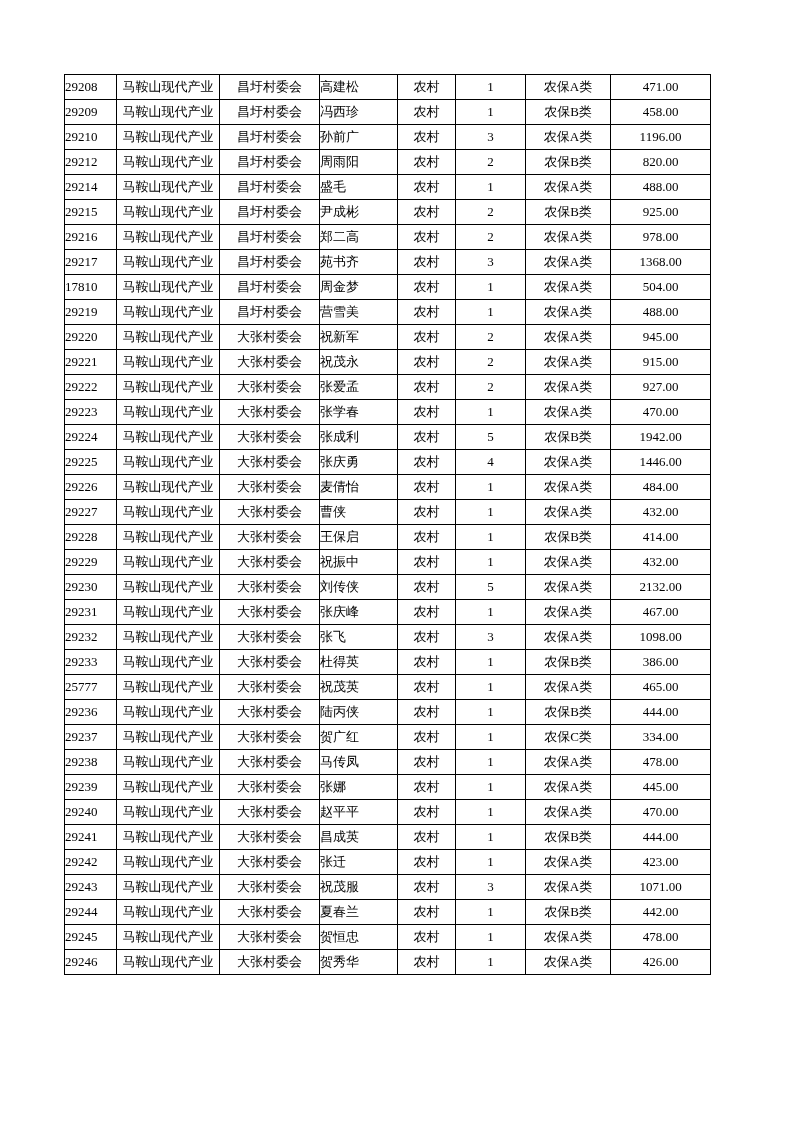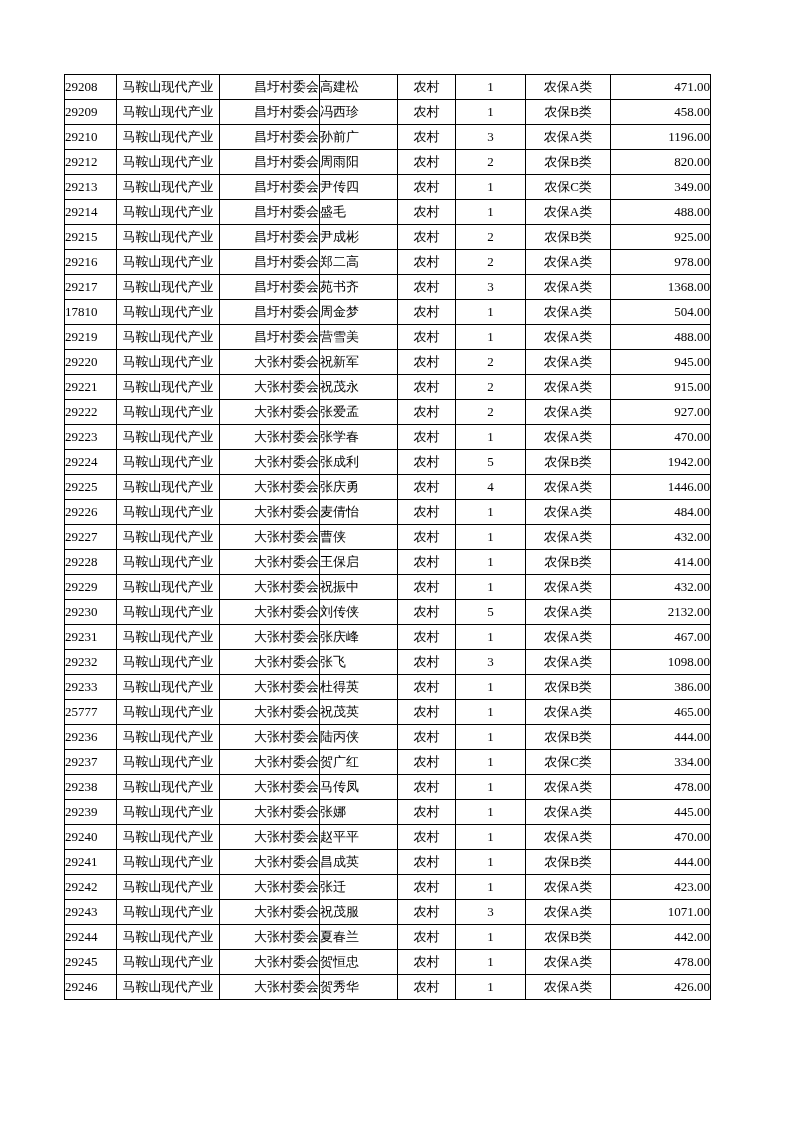--- a/index.html
+++ b/index.html
@@ -28,26 +28,26 @@
     height: 24px;
     font-size: 13px;
     color: #000000;
     padding: 0;
     white-space: nowrap;
     overflow: hidden;
     line-height: 24px;
   }
   td.c0 { text-align: left;  padding-left: 7px; }
   td.c1 { text-align: center; margin-left: 45px; }
-  td.c2 { text-align: right; }
+  td.c2 { text-align: center; }
   td.c3 { text-align: left; }
   td.c4 { text-align: center; }
   td.c5 { text-align: center; }
   td.c6 { text-align: center; }
-  td.c7 { text-align: right; padding-right: 26px; }
+  td.c7 { text-align: center; padding-right: 26px; }
 </style>
 </head>
 <body>
 
 <div class="page">
   <table class="data-table">
     <colgroup>
       <col style="width:52px">
       <col style="width:103px">
       <col style="width:100px">
@@ -92,30 +92,20 @@
           <td class="c0">29212</td>
           <td class="c1">马鞍山现代产业</td>
           <td class="c2">昌圩村委会</td>
           <td class="c3">周雨阳</td>
           <td class="c4">农村</td>
           <td class="c5">2</td>
           <td class="c6">农保B类</td>
           <td class="c7">820.00</td>
         </tr>
         <tr>
-          <td class="c0">29213</td>
-          <td class="c1">马鞍山现代产业</td>
-          <td class="c2">昌圩村委会</td>
-          <td class="c3">尹传四</td>
-          <td class="c4">农村</td>
-          <td class="c5">1</td>
-          <td class="c6">农保C类</td>
-          <td class="c7">349.00</td>
-        </tr>
-        <tr>
           <td class="c0">29214</td>
           <td class="c1">马鞍山现代产业</td>
           <td class="c2">昌圩村委会</td>
           <td class="c3">盛毛</td>
           <td class="c4">农村</td>
           <td class="c5">1</td>
           <td class="c6">农保A类</td>
           <td class="c7">488.00</td>
         </tr>
         <tr>

